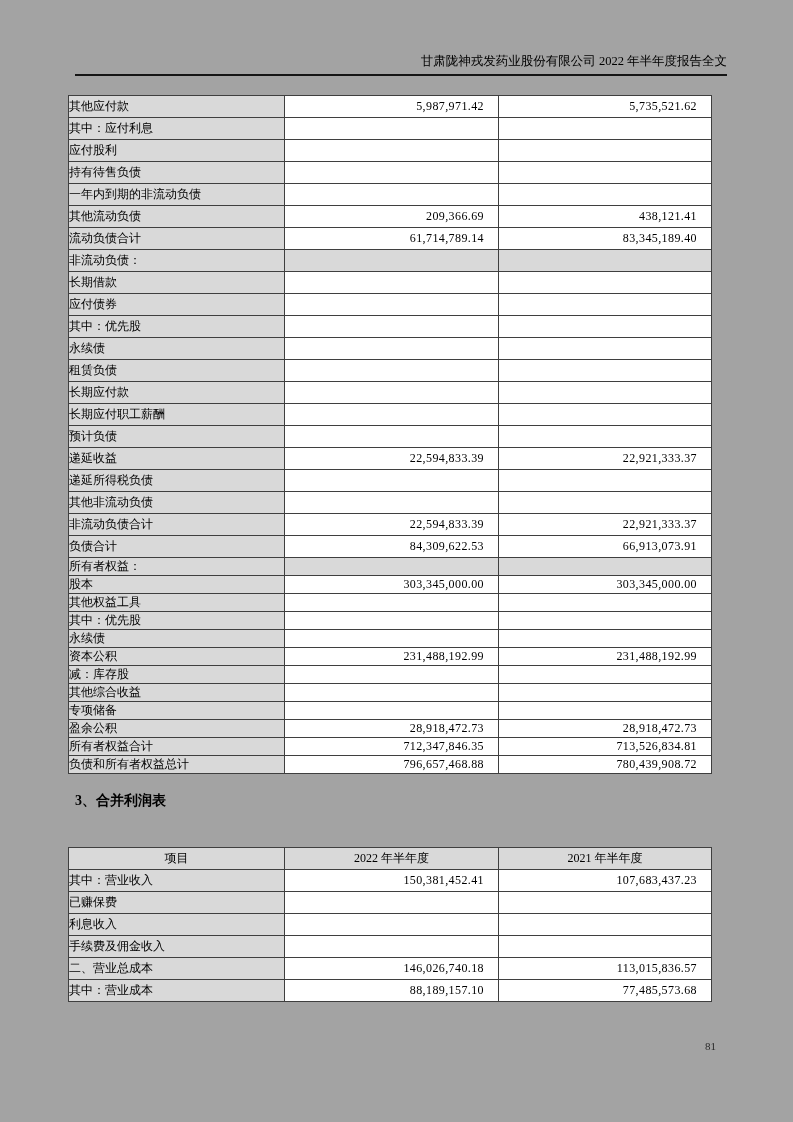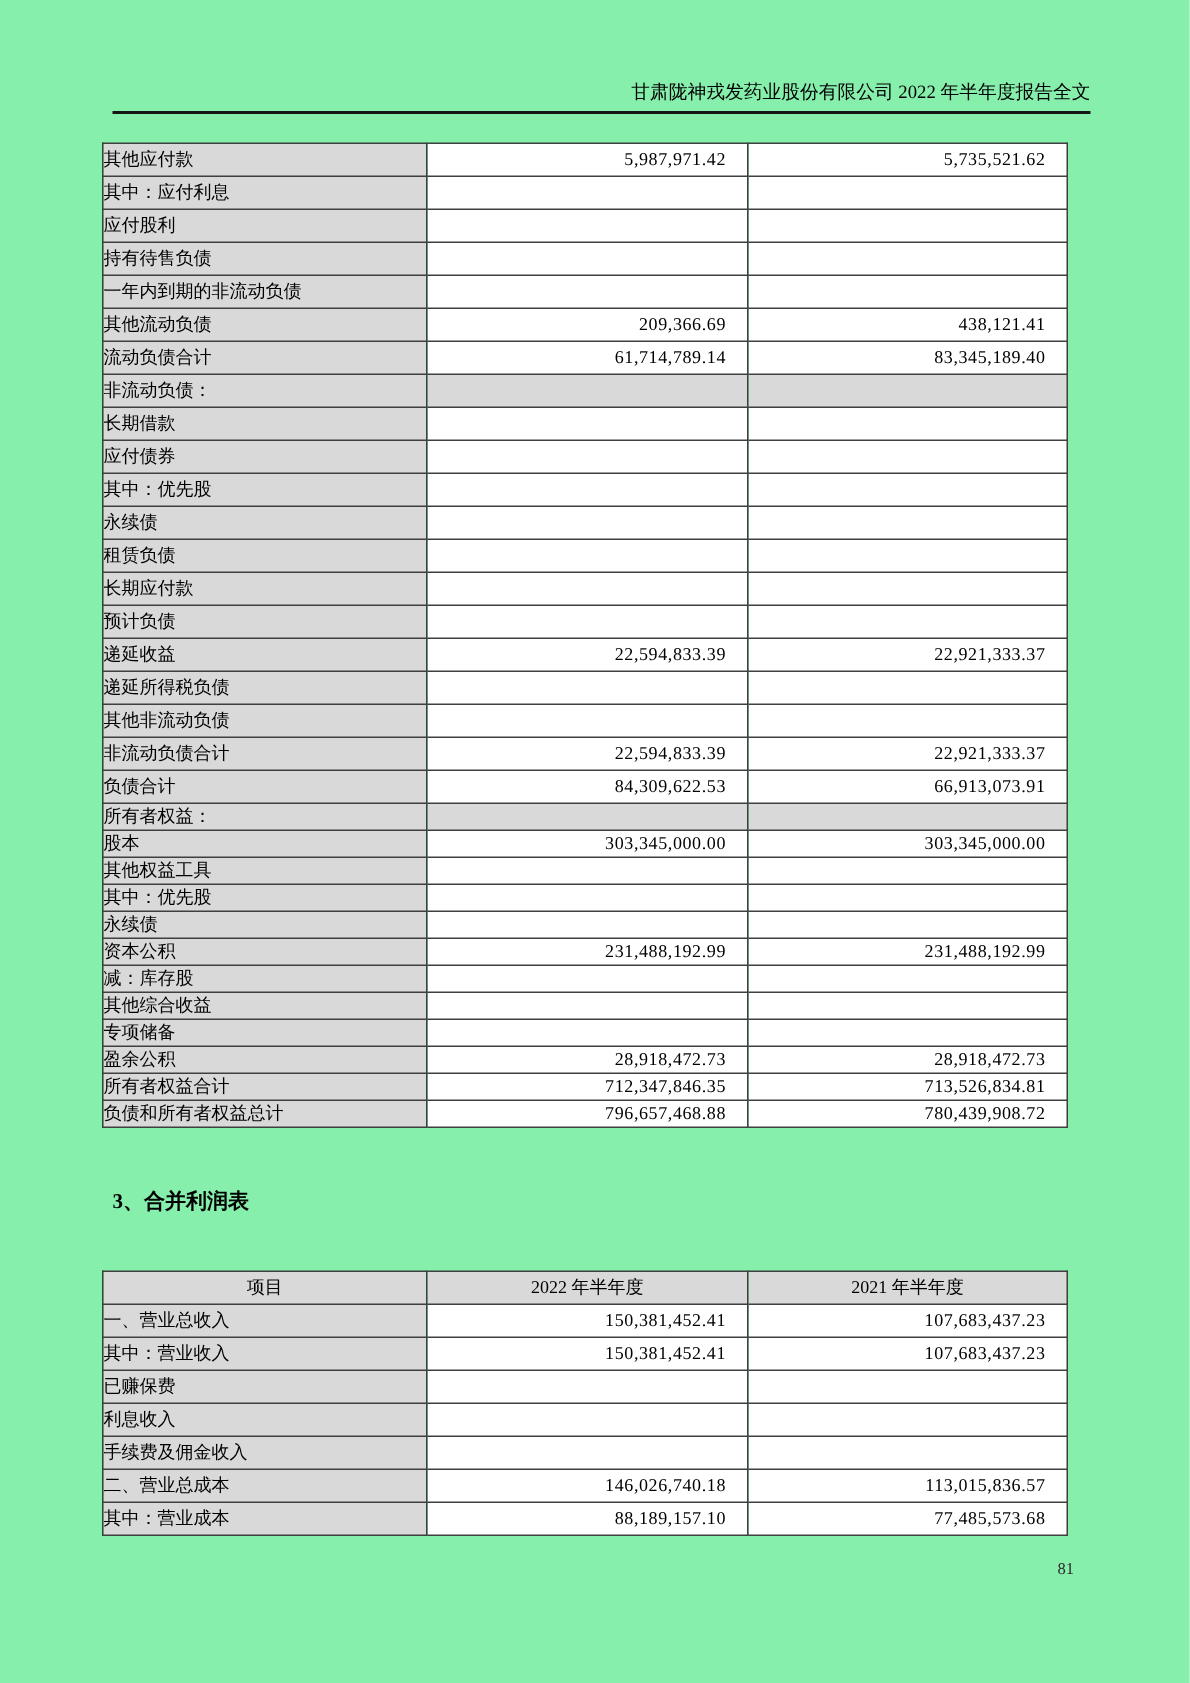--- a/index.html
+++ b/index.html
@@ -13,21 +13,21 @@
     font-family: "Liberation Serif", "DejaVu Serif", serif;
     color: #000000;
     position: relative;
     overflow: hidden;
   }
   .page {
     position: absolute;
     inset: 0;
     width: 793px;
     height: 1122px;
-    background: #86efac;
+    background: #a3a3a3;
   }
   .header-title {
     position: absolute;
     top: 53px;
     right: 66px;
     font-size: 12.5px;
     line-height: 16px;
     white-space: nowrap;
     color: #000000;
   }
@@ -184,20 +184,25 @@
           <td class="lbl i1">租赁负债</td>
           <td class="val"></td>
           <td class="val"></td>
         </tr>
         <tr class="normal">
           <td class="lbl i1">长期应付款</td>
           <td class="val"></td>
           <td class="val"></td>
         </tr>
         <tr class="normal">
+          <td class="lbl i1">长期应付职工薪酬</td>
+          <td class="val"></td>
+          <td class="val"></td>
+        </tr>
+        <tr class="normal">
           <td class="lbl i1">预计负债</td>
           <td class="val"></td>
           <td class="val"></td>
         </tr>
         <tr class="normal">
           <td class="lbl i1">递延收益</td>
           <td class="val">22,594,833.39</td>
           <td class="val">22,921,333.37</td>
         </tr>
         <tr class="normal">
@@ -295,25 +300,20 @@
     </colgroup>
     <thead id="income-head">
         <tr class="normal">
           <th class="hdr">项目</th>
           <th class="hdr">2022 年半年度</th>
           <th class="hdr">2021 年半年度</th>
         </tr>
       </thead>
     <tbody id="income-body">
         <tr class="normal">
-          <td class="lbl i0">一、营业总收入</td>
-          <td class="val">150,381,452.41</td>
-          <td class="val">107,683,437.23</td>
-        </tr>
-        <tr class="normal">
           <td class="lbl i1">其中：营业收入</td>
           <td class="val">150,381,452.41</td>
           <td class="val">107,683,437.23</td>
         </tr>
         <tr class="normal">
           <td class="lbl i4">已赚保费</td>
           <td class="val"></td>
           <td class="val"></td>
         </tr>
         <tr class="normal">

